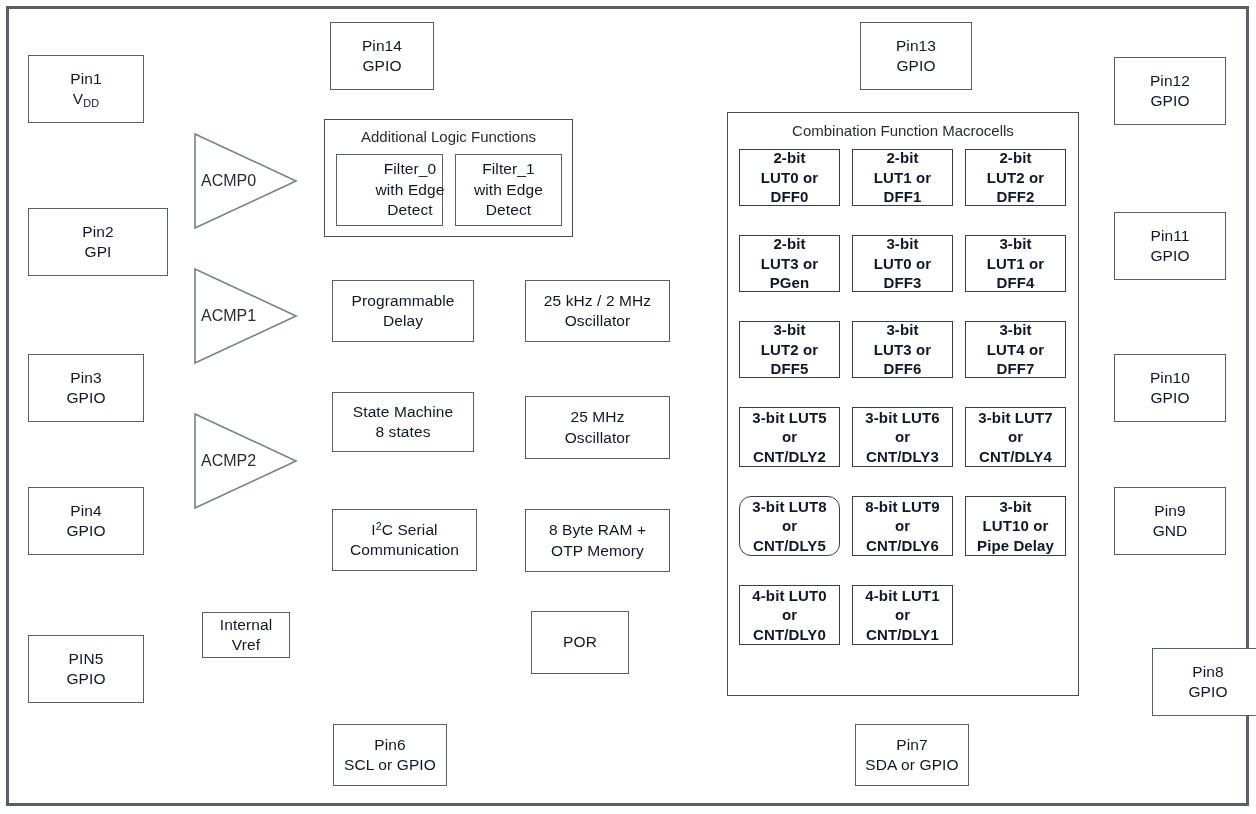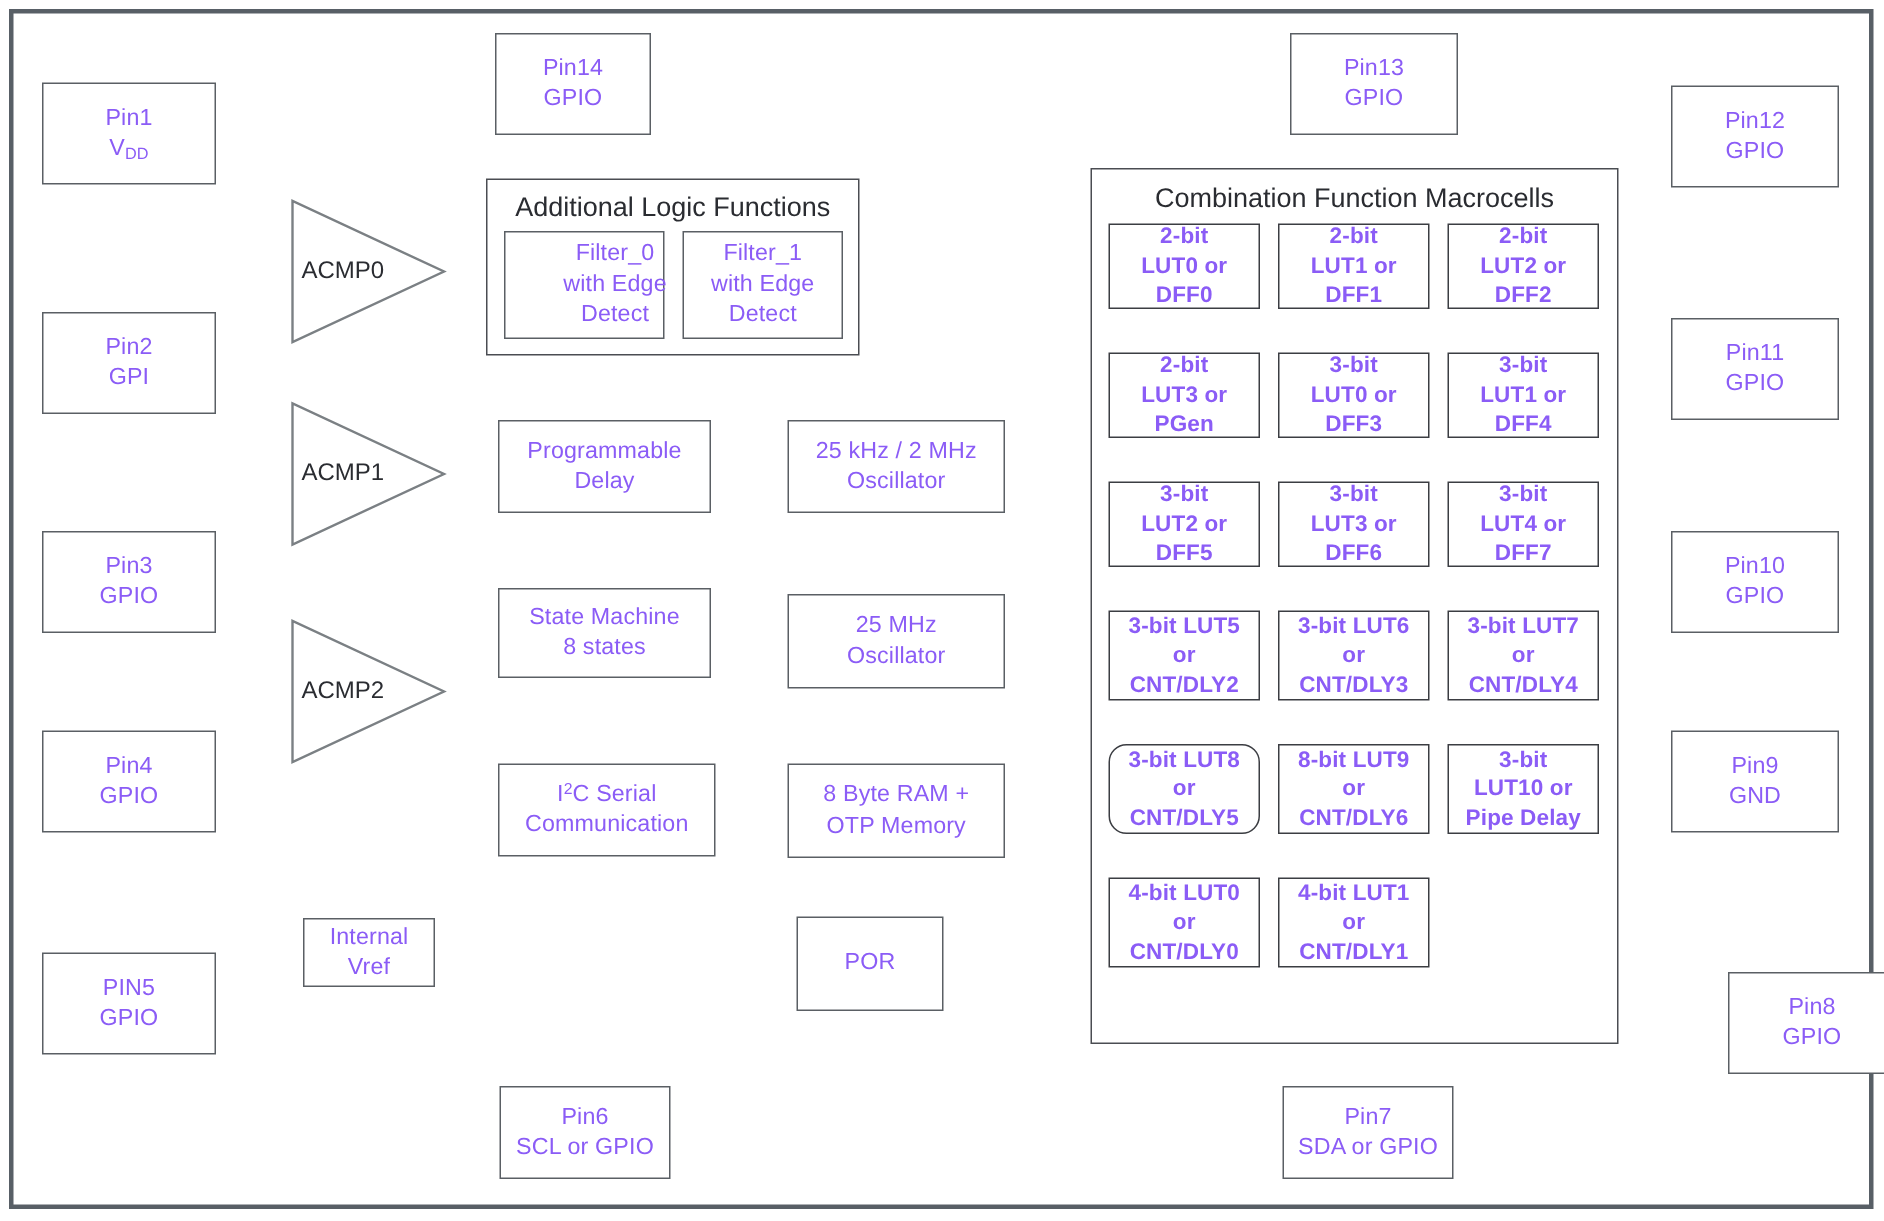--- a/index.html
+++ b/index.html
@@ -32,40 +32,40 @@
   .box {
     position: absolute;
     box-sizing: border-box;
     border: 1.5px solid #5a5f64;
     background: #ffffff;
     display: flex;
     flex-direction: column;
     align-items: center;
     justify-content: center;
     text-align: center;
-    color: #8b5cf6;
+    color: #0f172a;
     font-size: 15.5px;
     line-height: 1.32;
     letter-spacing: 0.1px;
   }
   .box .ln { display: block; white-space: nowrap; }
 
   
   .group {
     position: absolute;
     box-sizing: border-box;
     border: 1.5px solid #4a4d52;
     background: #ffffff;
   }
   .group-title {
     position: absolute;
     left: 0;
     right: 0;
     text-align: center;
-    font-size: 18px;
+    font-size: 15px;
     color: #2a2c31;
     white-space: nowrap;
   }
 
   
   .mc {
     font-weight: bold;
     font-size: 15px;
     letter-spacing: 0.1px;
     line-height: 1.3;
@@ -94,21 +94,21 @@
 <body>
 
 <div id="canvas">
   <div id="outer-frame"></div>
 
   <div class="box" style="left:28px; top:55px; width:116px; height:68px;">
     <span class="ln">Pin1</span>
     <span class="ln">V<sub>DD</sub></span>
   </div>
 
-  <div class="box" style="left:28px; top:208px; width:116px; height:68px;justify-content:center;">
+  <div class="box" style="left:28px; top:208px; width:140px; height:68px;justify-content:center;">
     <span class="ln">Pin2</span>
     <span class="ln">GPI</span>
   </div>
 
   <div class="box" style="left:28px; top:354px; width:116px; height:68px;">
     <span class="ln">Pin3</span>
     <span class="ln">GPIO</span>
   </div>
 
   <div class="box" style="left:28px; top:487px; width:116px; height:68px;">

